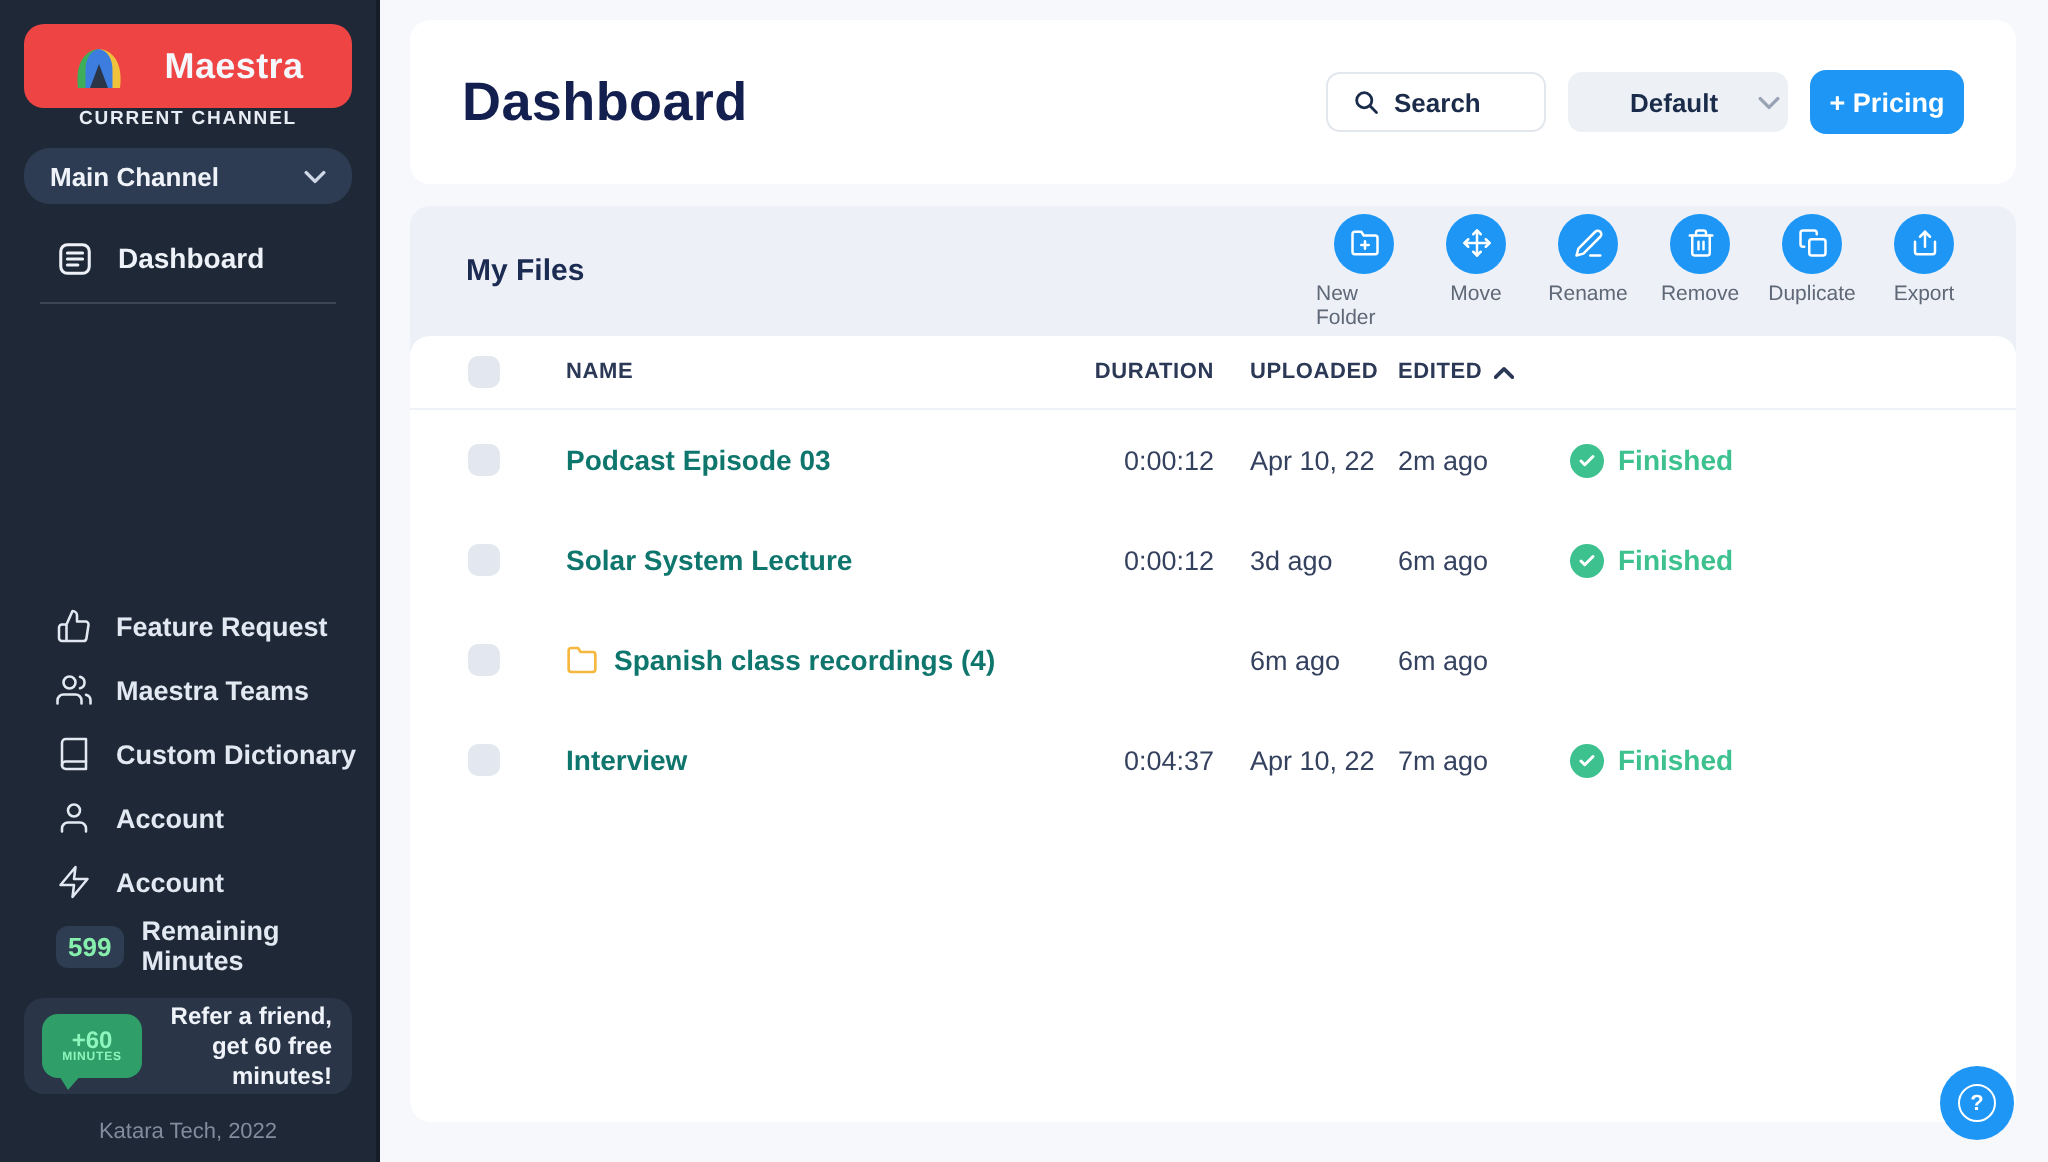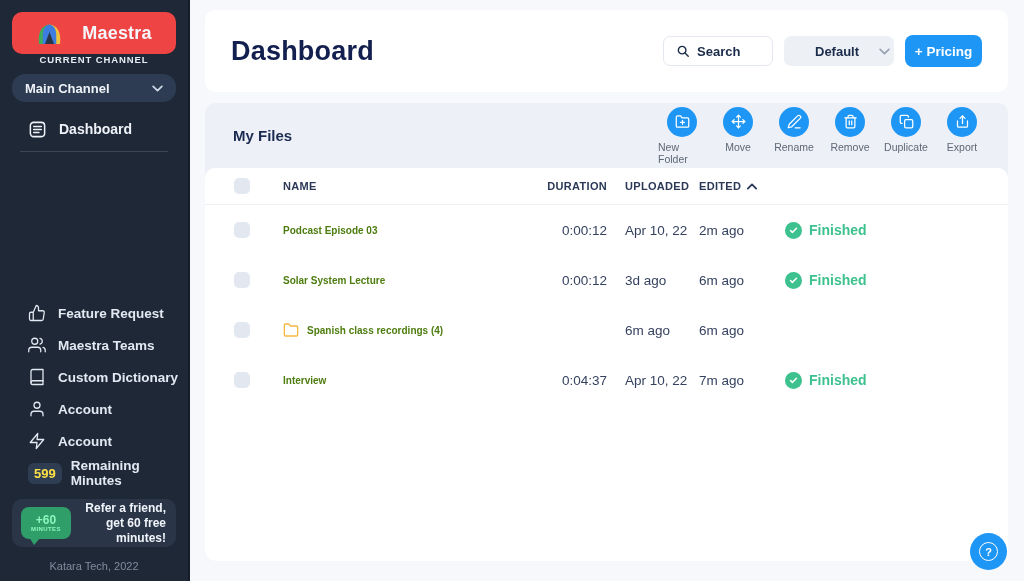--- a/index.html
+++ b/index.html
@@ -42,21 +42,21 @@
   .nav-item span.lbl { color:#eef2f8; font-size:14px; font-weight:bold; }
   .side-divider { border-bottom:1px solid rgba(255,255,255,.14); margin:7px 20px 0; }
   .side-spacer { flex:1; }
   .bottom-nav .nav-row {
     height:32px; display:flex; align-items:center; gap:12px;
     padding-left:28px; cursor:pointer;
   }
   .bottom-nav .nav-row span.lbl { color:#e3e9f2; font-size:13.5px; font-weight:bold; }
   .minutes-row { height:32px; display:flex; align-items:center; gap:9px; padding-left:28px; }
   .minutes-badge {
-    background:#2f3d52; color:#fde047; font-size:13px; font-weight:bold;
+    background:#2f3d52; color:#86efac; font-size:13px; font-weight:bold;
     border-radius:6px; padding:3px 6px;
   }
   .minutes-label { color:#e3e9f2; font-size:13.5px; font-weight:bold; }
   .referral-card {
     margin:10px 12px 0; height:48px;
     background:#2a3648; border-radius:10px;
     display:flex; align-items:center; gap:10px; padding:0 10px 0 9px;
     cursor:pointer;
   }
   .referral-bubble {
@@ -121,21 +121,21 @@
   .table-panel { background:#ffffff; border-radius:10px; height:393px; }
   .trow {
     display:grid; grid-template-columns:78px 232px 92px 92px 86px 1fr;
     align-items:center;
   }
   .thead { height:37px; border-bottom:1px solid #eef1f5; }
   .thead .col { color:#2b3957; font-size:11px; font-weight:bold; letter-spacing:.3px; }
   .tbody-row { height:50px; cursor:pointer; }
   .cell-check { padding-left:29px; }
   .checkbox { display:block; width:16px; height:16px; background:#e2e7f0; border-radius:5px; cursor:pointer; }
-  .cell-name { display:flex; align-items:center; gap:8px; color:#4d7c0f; font-size:10px; font-weight:bold;text-align:right; }
+  .cell-name { display:flex; align-items:center; gap:8px; color:#0f766e; font-size:14px; font-weight:bold;text-align:right; }
   .cell-dur { text-align:right; color:#35425f; font-size:13.5px; }
   .cell-up { padding-left:18px; color:#35425f; font-size:13.5px; }
   .cell-ed { color:#35425f; font-size:13.5px; }
   .cell-status { display:flex; align-items:center; gap:7px; }
   .col-dur { text-align:right; }
   .col-up { padding-left:18px; }
   .col-ed { display:flex; align-items:center; gap:6px; }
   .status-dot {
     width:17px; height:17px; border-radius:50%; background:#3cc18f;
     display:flex; align-items:center; justify-content:center;

